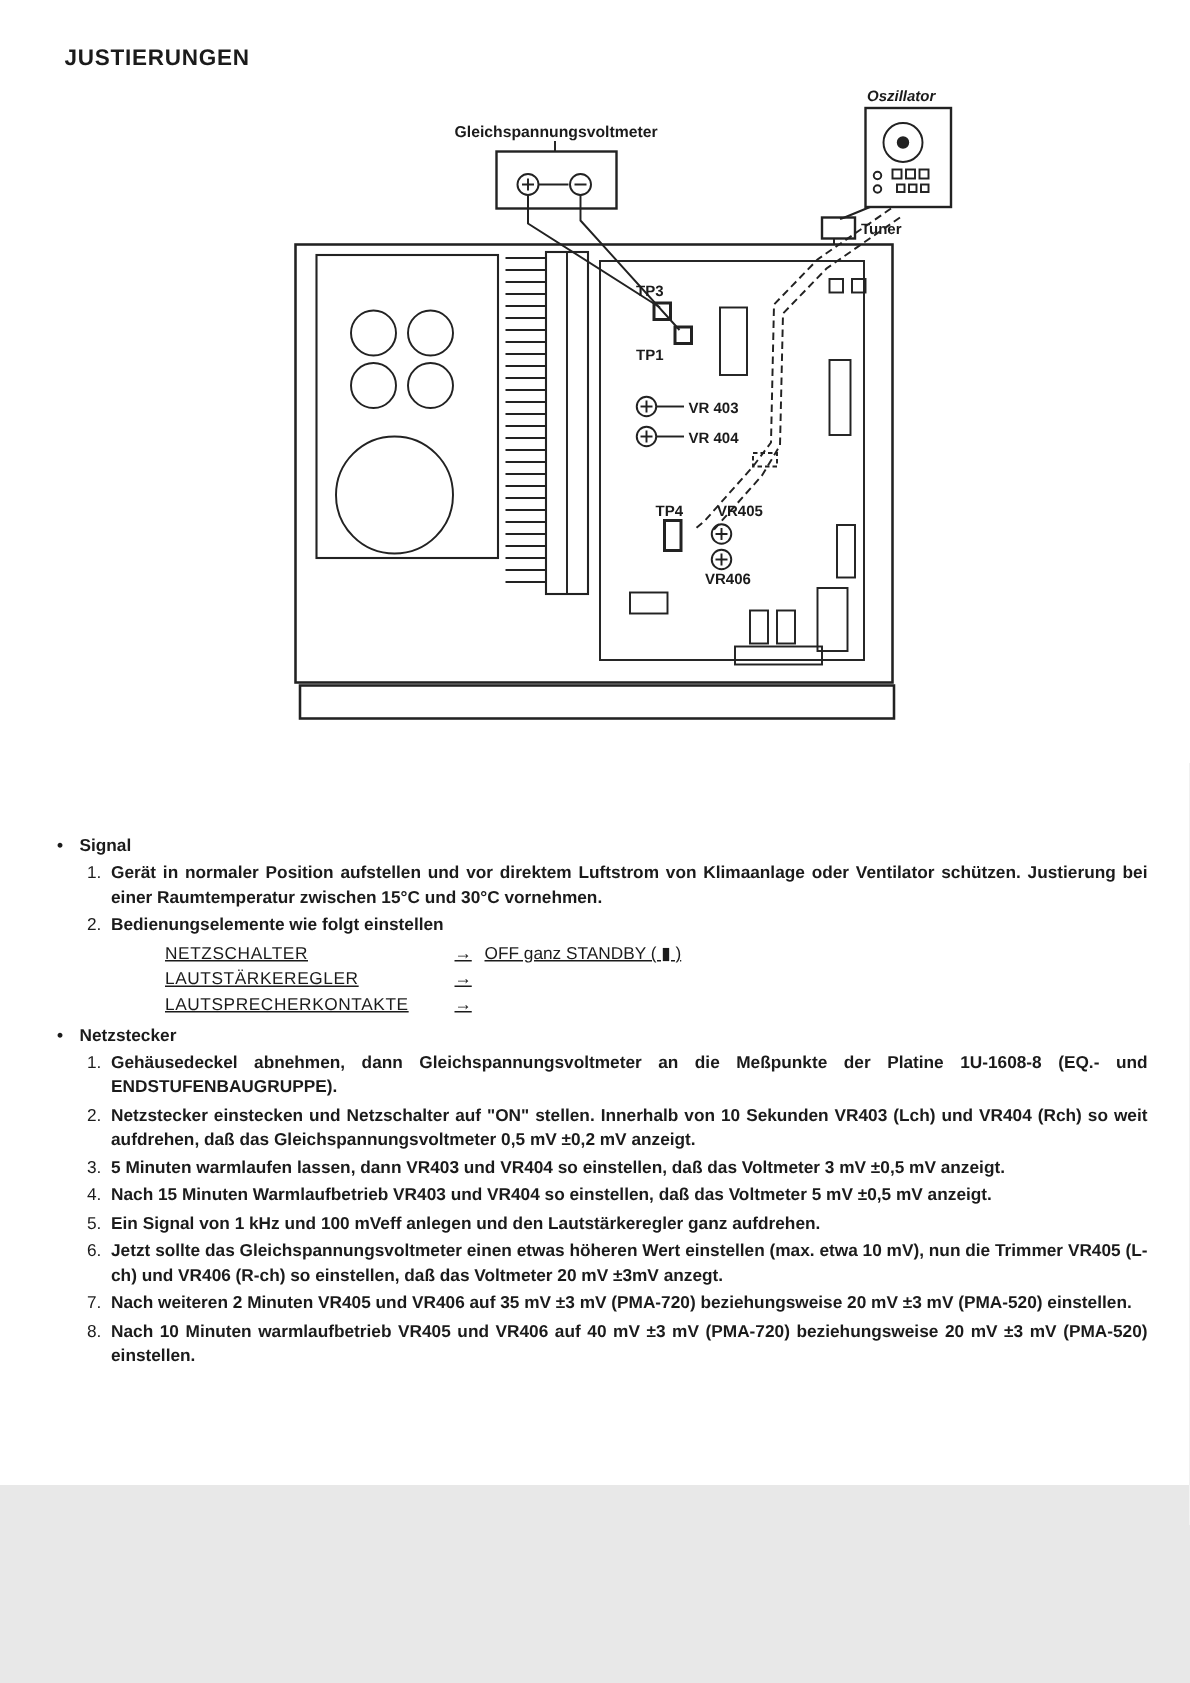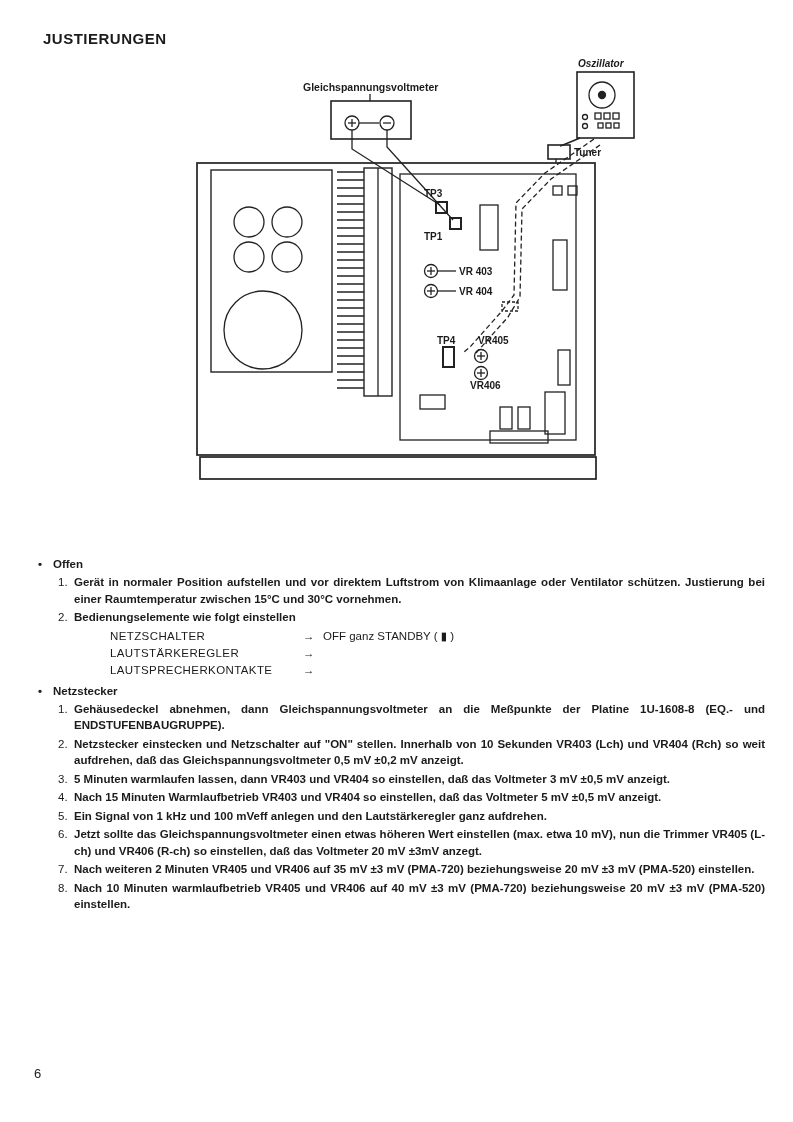--- a/index.html
+++ b/index.html
@@ -1,17 +1,17 @@
 <!DOCTYPE html>
 <html><head>
 <meta charset="utf-8">
 <style>
   html,body{margin:0;padding:0;background:#e8e8e8;}
   .page{
-    position:relative;width:793px;height:1122px;margin:0 auto;
+    position:relative;width:793px;height:990px;margin:0 auto;
     background:#ffffff;overflow:hidden;
     font-family:"Liberation Sans", sans-serif;color:#1b1b1b;
   }
   .doc-title{
     position:absolute;left:43px;top:30px;margin:0;
     font-size:15px;font-weight:bold;letter-spacing:.5px;
   }
   .diagram{position:absolute;left:0;top:55px;width:793px;height:460px;}
   .diagram svg{display:block;}
   svg text{font-family:"Liberation Sans", sans-serif;fill:#1b1b1b;}
@@ -21,21 +21,21 @@
 
   .content{position:absolute;left:38px;top:552px;width:727px;}
   .content h2{margin:0 0 30px 0;font-size:14px;font-weight:bold;letter-spacing:.6px;}
   .bullet-row{display:flex;gap:7px;margin:6px 0 4px 0;font-size:11.5px;font-weight:bold;}
   .bullet{width:8px;}
   .num-list{margin-left:20px;}
   .num-item{display:flex;margin-bottom:2px;font-size:11.5px;line-height:16.5px;}
   .num{flex:none;width:16px;}
   .txt{flex:1;text-align:justify;font-weight:bold;}
   .controls{margin-left:52px;margin-bottom:3px;}
-  .ctrl-row{display:grid;grid-template-columns:193px 20px auto;font-size:11.5px;line-height:17px;}
+  .ctrl-row{display:grid;grid-template-columns:193px 20px auto;font-size:11.5px;line-height:17px;text-decoration:underline;}
   .cname{letter-spacing:.4px;}
   .page-num{position:absolute;left:34px;top:1066px;font-size:13px;}
 </style>
 </head>
 <body>
 
 <div class="page">
 
   <h1 class="doc-title">JUSTIERUNGEN</h1>
 
@@ -149,21 +149,21 @@
         </g>
         <text class="lbl" x="470" y="334" stroke="none" fill="#1b1b1b">VR406</text>
       </g>
     </svg>
   </div>
 
   <div class="content">
 
     <div class="bullet-row">
       <span class="bullet">•</span>
-      <span>Offen</span>
+      <span>Signal</span>
     </div>
     <div class="num-list">
       <div class="num-item">
         <span class="num">1.</span>
         <span class="txt">Gerät in normaler Position aufstellen und vor direktem Luftstrom von Klimaanlage oder Ventilator schützen. Justierung bei einer Raumtemperatur zwischen 15°C und 30°C vornehmen.</span>
       </div>
       <div class="num-item">
         <span class="num">2.</span>
         <span class="txt">Bedienungselemente wie folgt einstellen</span>
       </div>

